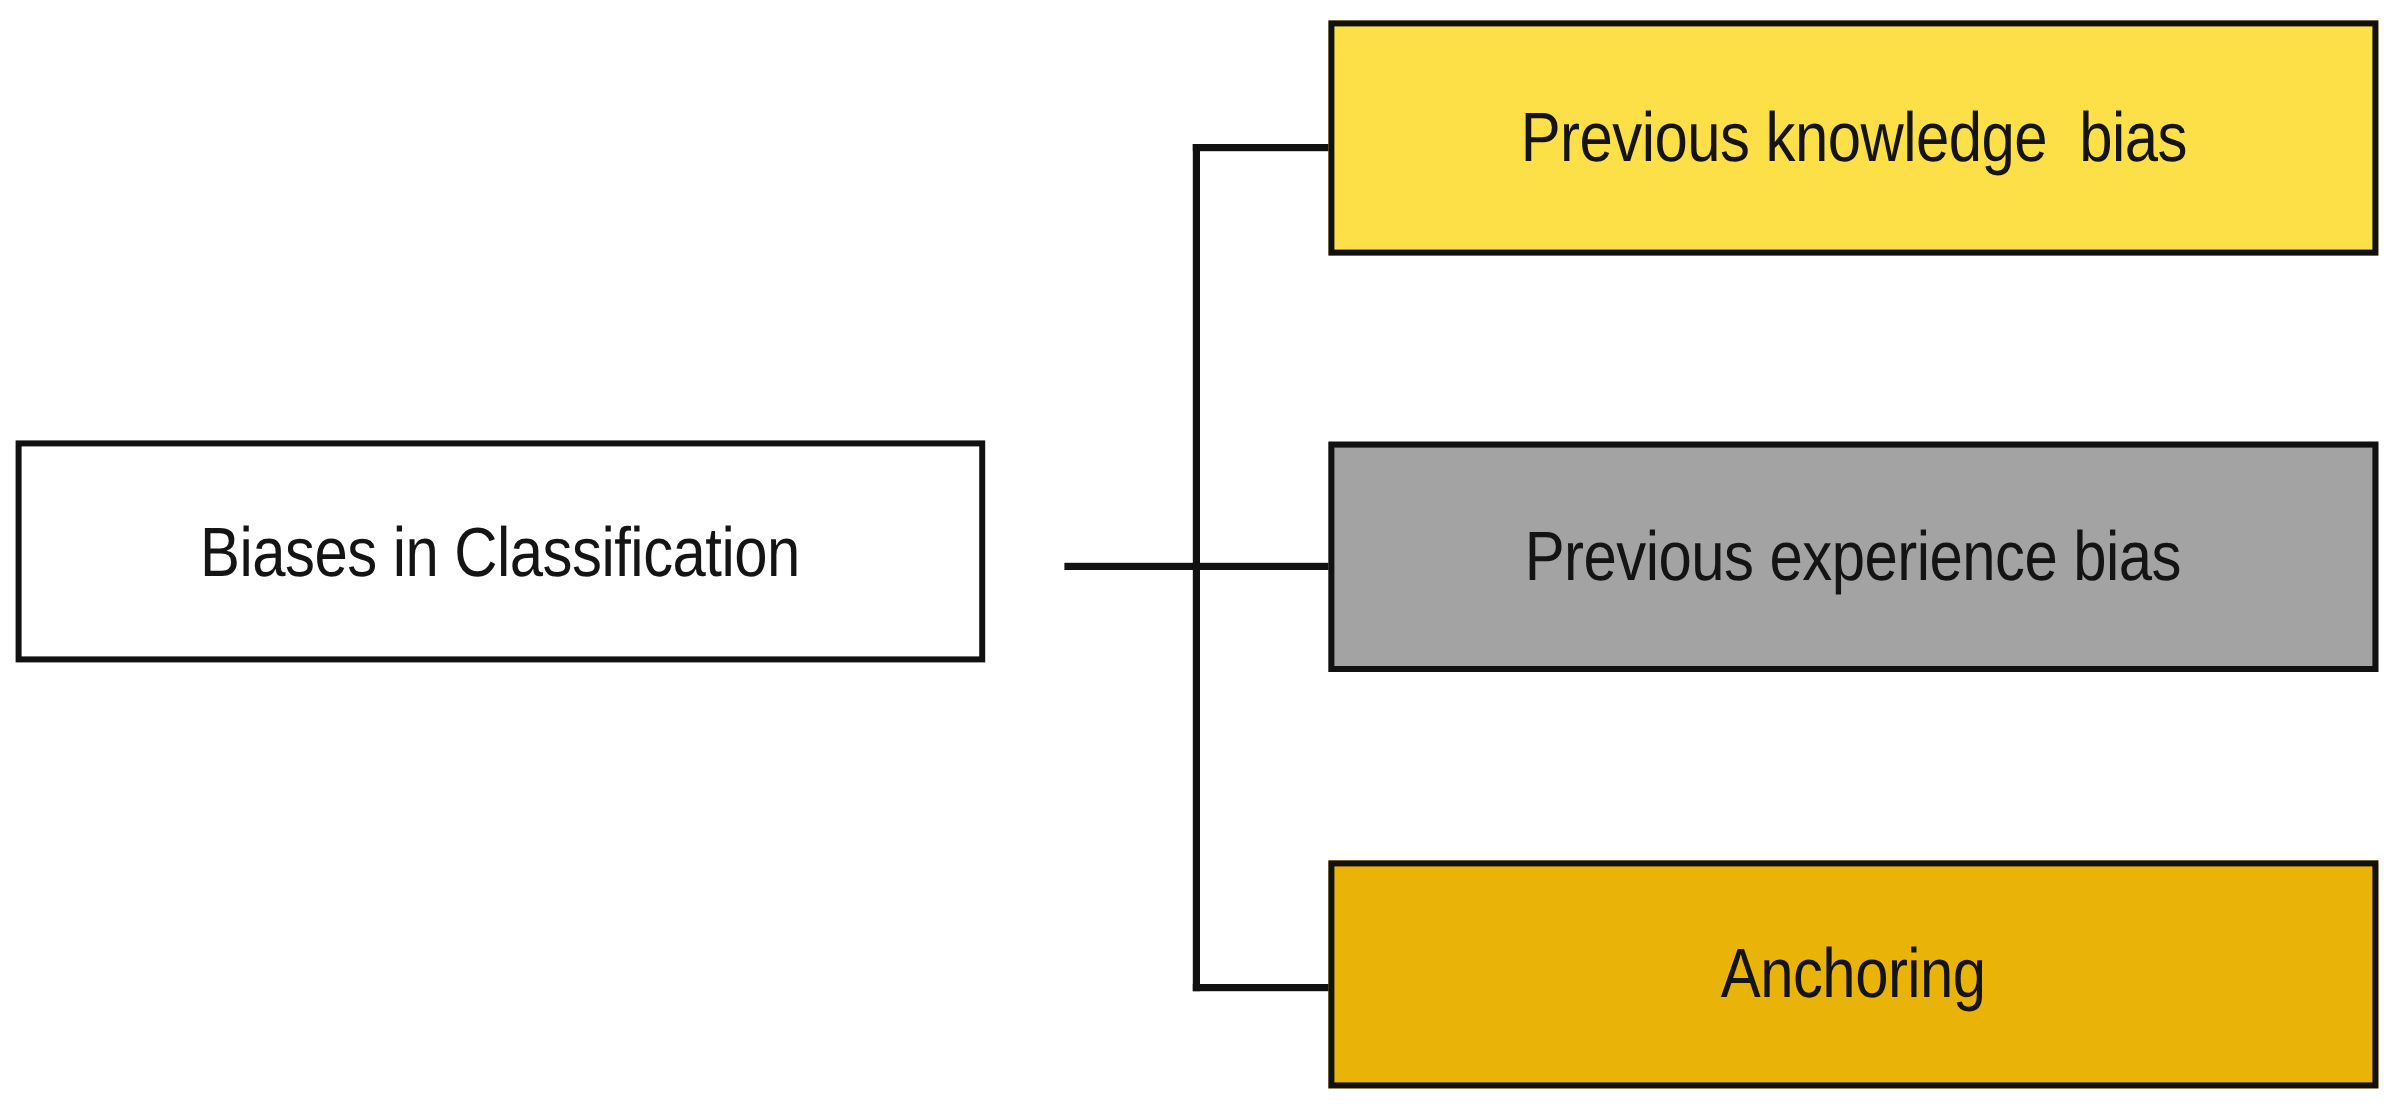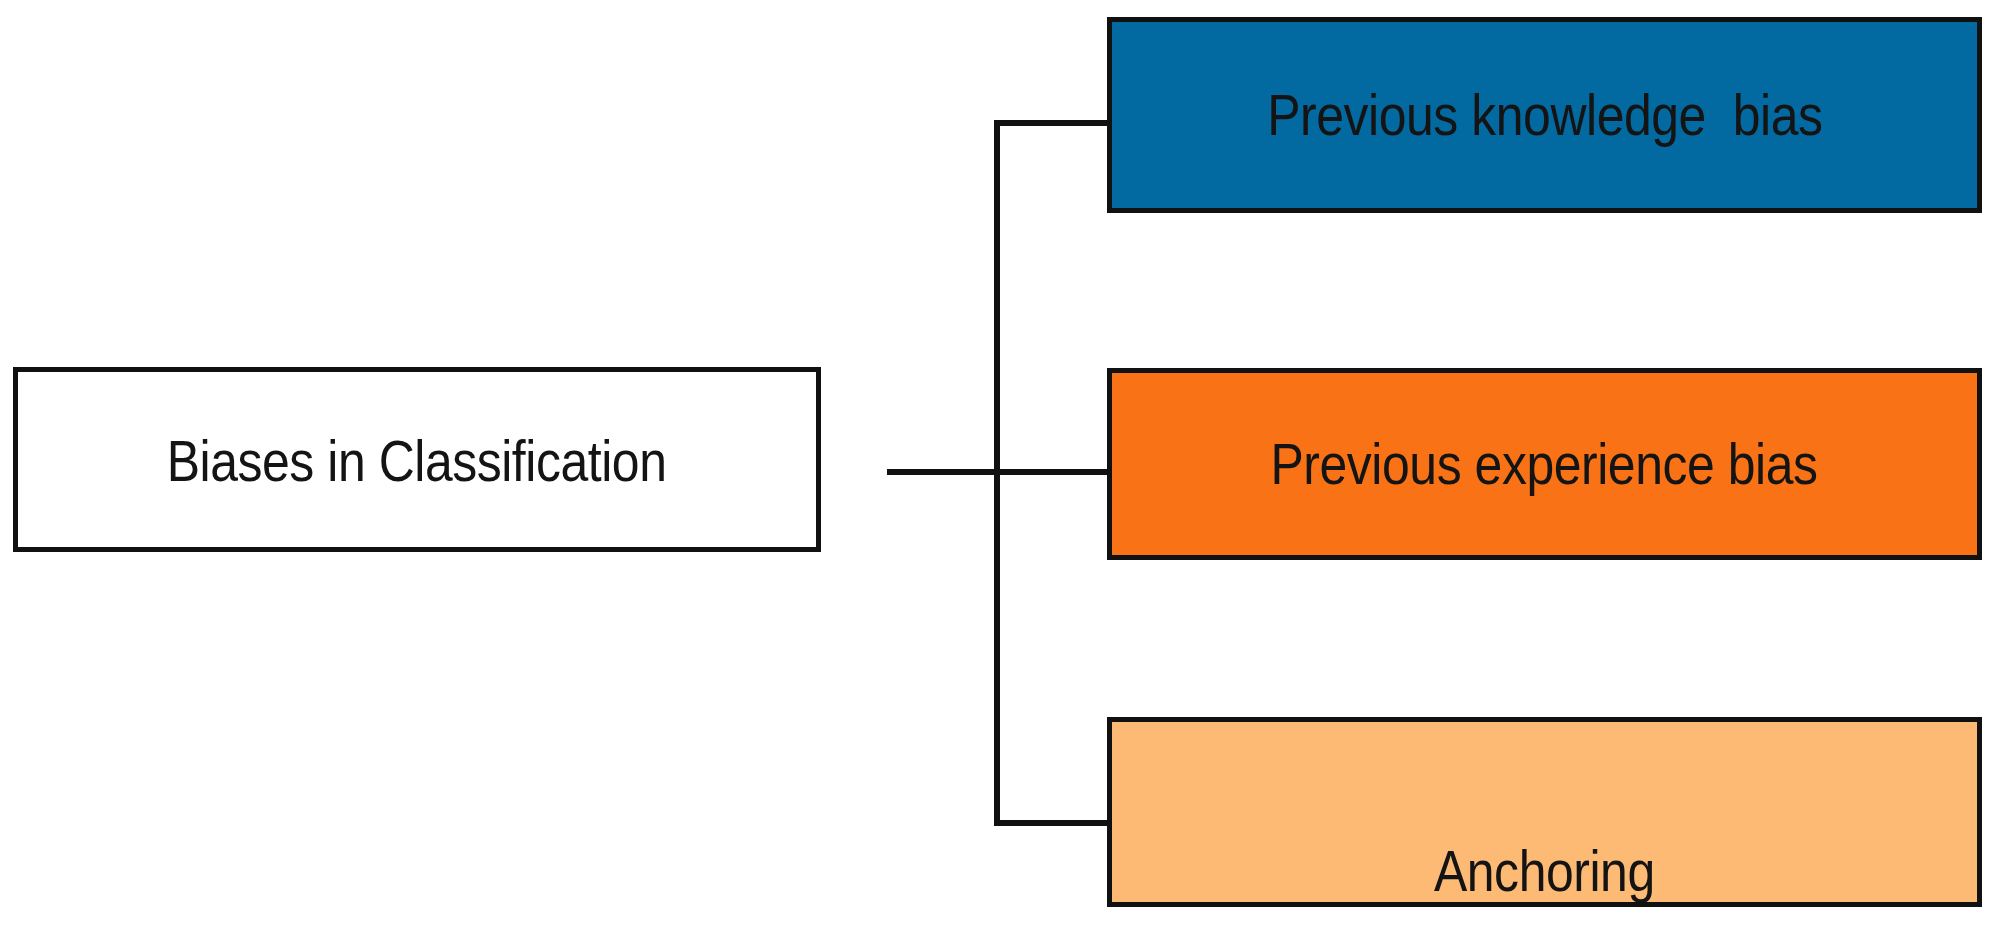--- a/index.html
+++ b/index.html
@@ -115,25 +115,25 @@
   <div class="conn" id="conn-trunk" style="background: rgb(17, 17, 17);"></div>
 
   <div class="conn" id="conn-branch-0" style="background: rgb(17, 17, 17);"></div>
   <div class="conn" id="conn-branch-1" style="background: rgb(17, 17, 17);"></div>
   <div class="conn" id="conn-branch-2" style="background: rgb(17, 17, 17);"></div>
 
   <div class="node" id="node-root" style="background: rgb(255, 255, 255); border-color: rgb(17, 17, 17);">
     <span class="node-label" style="color: rgb(20, 20, 20);">Biases in Classification</span>
   </div>
 
-  <div class="node" id="node-child-0" style="background: #0369a1; border-color: rgb(17, 17, 17);">
+  <div class="node" id="node-child-0" style="background: #fde047; border-color: rgb(17, 17, 17);">
     <span class="node-label" style="color: rgb(20, 20, 20);">Previous knowledge  bias</span>
   </div>
 
-  <div class="node" id="node-child-1" style="background: #f97316; border-color: rgb(17, 17, 17);">
+  <div class="node" id="node-child-1" style="background: #a3a3a3; border-color: rgb(17, 17, 17);">
     <span class="node-label" style="color: rgb(20, 20, 20);">Previous experience bias</span>
   </div>
 
-  <div class="node" id="node-child-2" style="background: #fdba74; border-color: rgb(17, 17, 17); align-items: flex-end;">
+  <div class="node" id="node-child-2" style="background: #eab308; border-color: rgb(17, 17, 17);">
     <span class="node-label" style="color: rgb(20, 20, 20);">Anchoring</span>
   </div>
 
 </div>
 
 </body></html>

